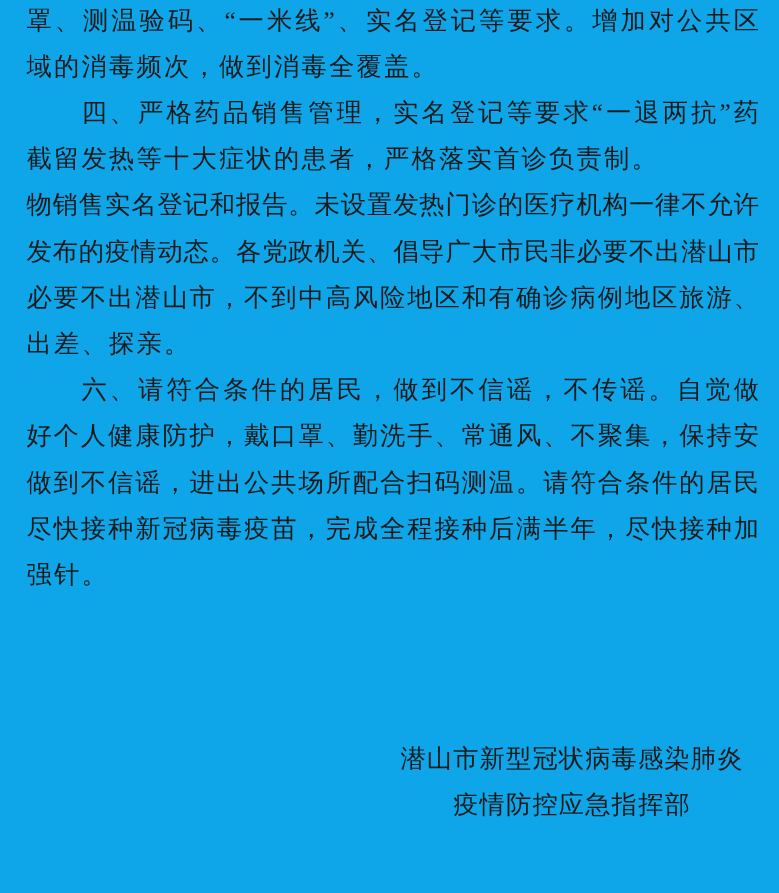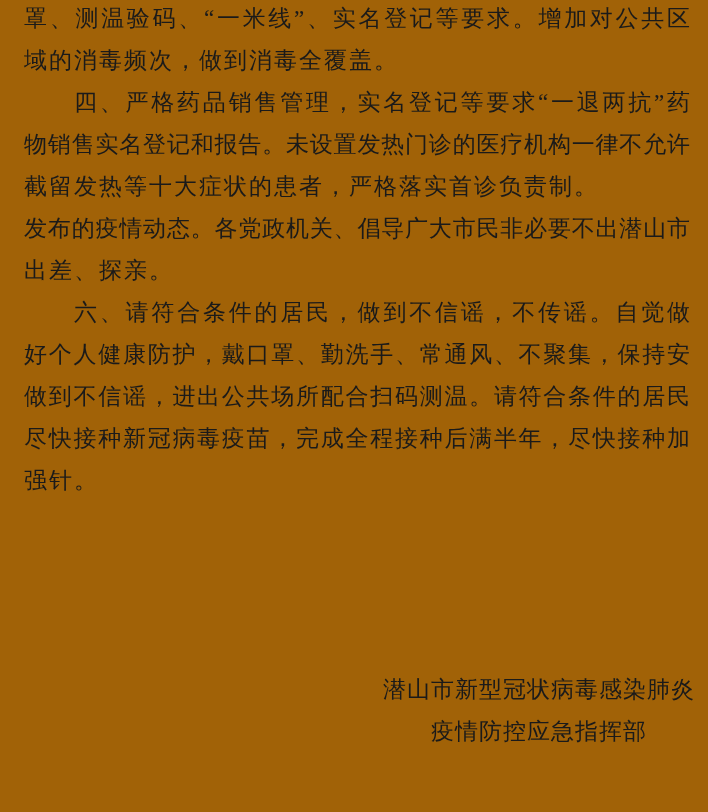--- a/index.html
+++ b/index.html
@@ -1,20 +1,20 @@
 <!DOCTYPE html>
 <html><head>
 <meta charset="utf-8">
 <style>
   html, body { margin: 0; padding: 0; background: #ffffff; }
   .page {
     position: relative;
     width: 708px;
     height: 812px;
-    background: #a16207;
+    background: #0ea5e9;
     overflow: hidden;
     font-family: "Liberation Serif", "DejaVu Serif", serif;
     color: #1a1a1a;
   }
   .textblock {
     position: absolute;
     left: 24px;
     top: -2px;
     width: 666px;
   }
@@ -32,40 +32,40 @@
     text-align: center;
     text-align-last: left;
     letter-spacing: 2px;
   }
   .signature {
     position: absolute;
     left: 360px;
     top: 669px;
     width: 320px;
     text-align: center;
-    margin-left: 19px;
   }
   .sig-line {
     font-size: 23px;
     line-height: 42px;
     height: 42px;
     letter-spacing: 1px;
   }
 </style>
 </head>
 <body>
 
 <div class="page">
   <div class="textblock">
     <div class="line">罩、测温验码、“一米线”、实名登记等要求。增加对公共区</div>
     <div class="line end">域的消毒频次，做到消毒全覆盖。</div>
     <div class="line indent">四、严格药品销售管理，实名登记等要求“一退两抗”药</div>
+    <div class="line end">截留发热等十大症状的患者，严格落实首诊负责制。</div>
     <div class="line">物销售实名登记和报告。未设置发热门诊的医疗机构一律不允许</div>
-    <div class="line end">截留发热等十大症状的患者，严格落实首诊负责制。</div>
     <div class="line">发布的疫情动态。各党政机关、倡导广大市民非必要不出潜山市</div>
+    <div class="line">必要不出潜山市，不到中高风险地区和有确诊病例地区旅游、</div>
     <div class="line end">出差、探亲。</div>
     <div class="line indent">六、请符合条件的居民，做到不信谣，不传谣。自觉做</div>
     <div class="line">好个人健康防护，戴口罩、勤洗手、常通风、不聚集，保持安</div>
     <div class="line">做到不信谣，进出公共场所配合扫码测温。请符合条件的居民</div>
     <div class="line">尽快接种新冠病毒疫苗，完成全程接种后满半年，尽快接种加</div>
     <div class="line end">强针。</div>
   </div>
 
   <div class="signature">
     <div class="sig-line">潜山市新型冠状病毒感染肺炎</div>

